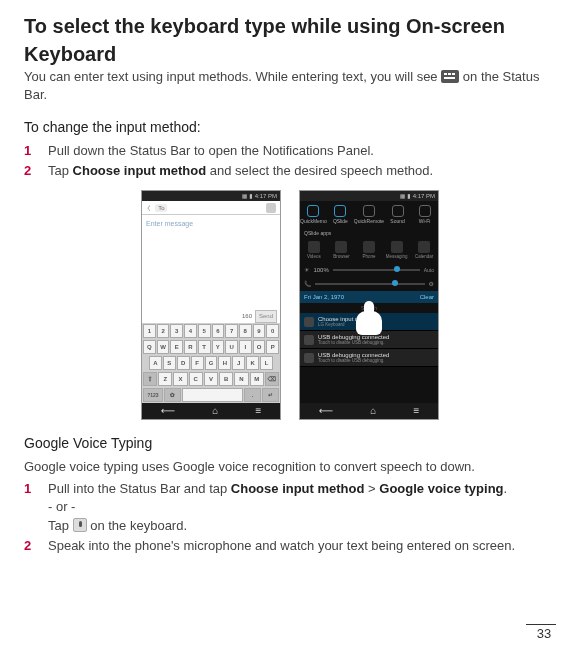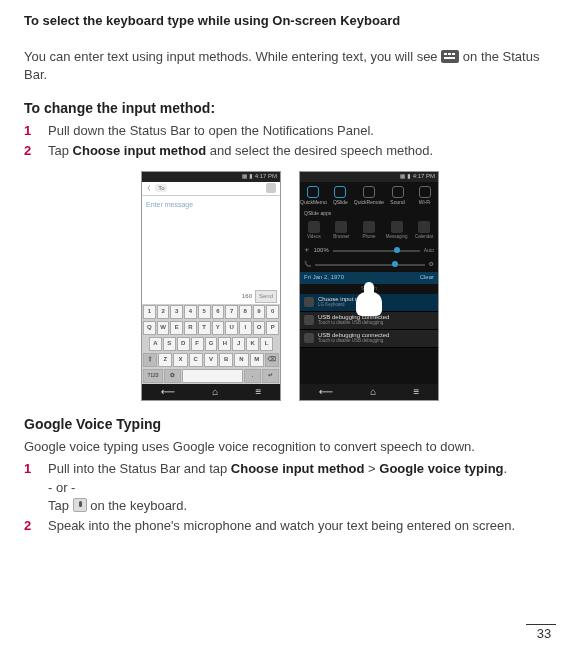--- a/index.html
+++ b/index.html
@@ -6,22 +6,22 @@
   body {
     font-family: Arial, Helvetica, sans-serif;
     width: 580px;
     height: 653px;
     padding: 12px 24px 8px 24px;
     color: #333;
     font-size: 13px;
     line-height: 1.4;
     position: relative;
   }
-  .heading { font-weight: bold; font-size: 13px; margin-bottom: 18px; color: #222; }
-  .subheading { font-weight: bold; font-size: 14px; margin-top: 14px; margin-bottom: 4px; color: #222;}
+  .heading { font-weight: bold; font-size: 20px; margin-bottom: 0; color: #222; }
+  .subheading { font-weight: normal; font-size: 14px; margin-top: 14px; margin-bottom: 4px; color: #222;}
   .para { color: #444; }
   .inline-icon {
     display: inline-block;
     width: 18px; height: 13px;
     background: #555;
     border-radius: 2px;
     vertical-align: -2px;
     position: relative;
   }
   .inline-icon.kb::after{

